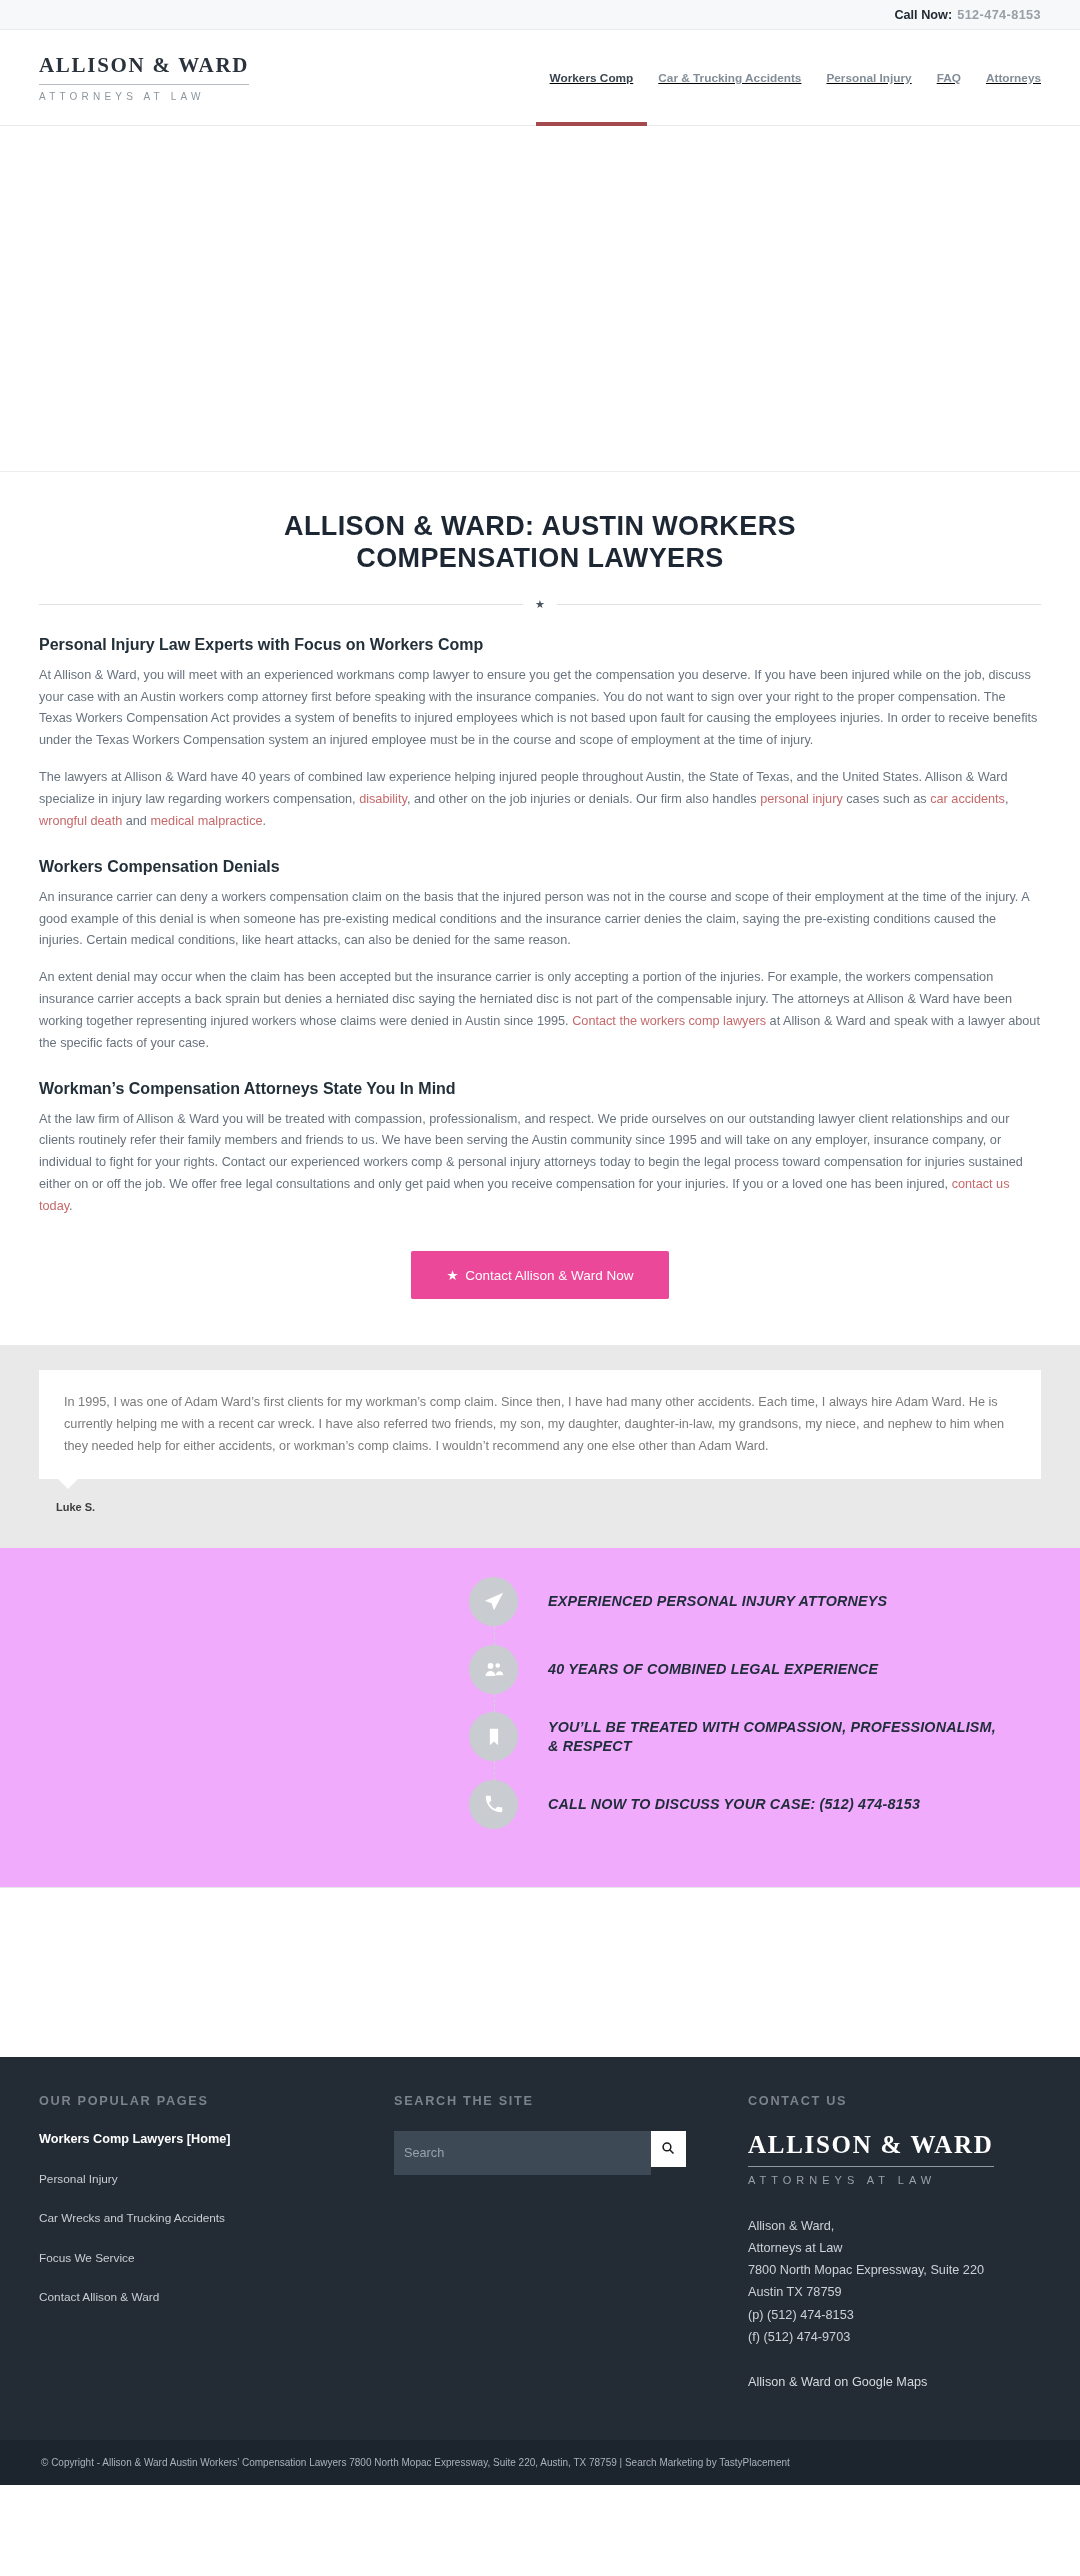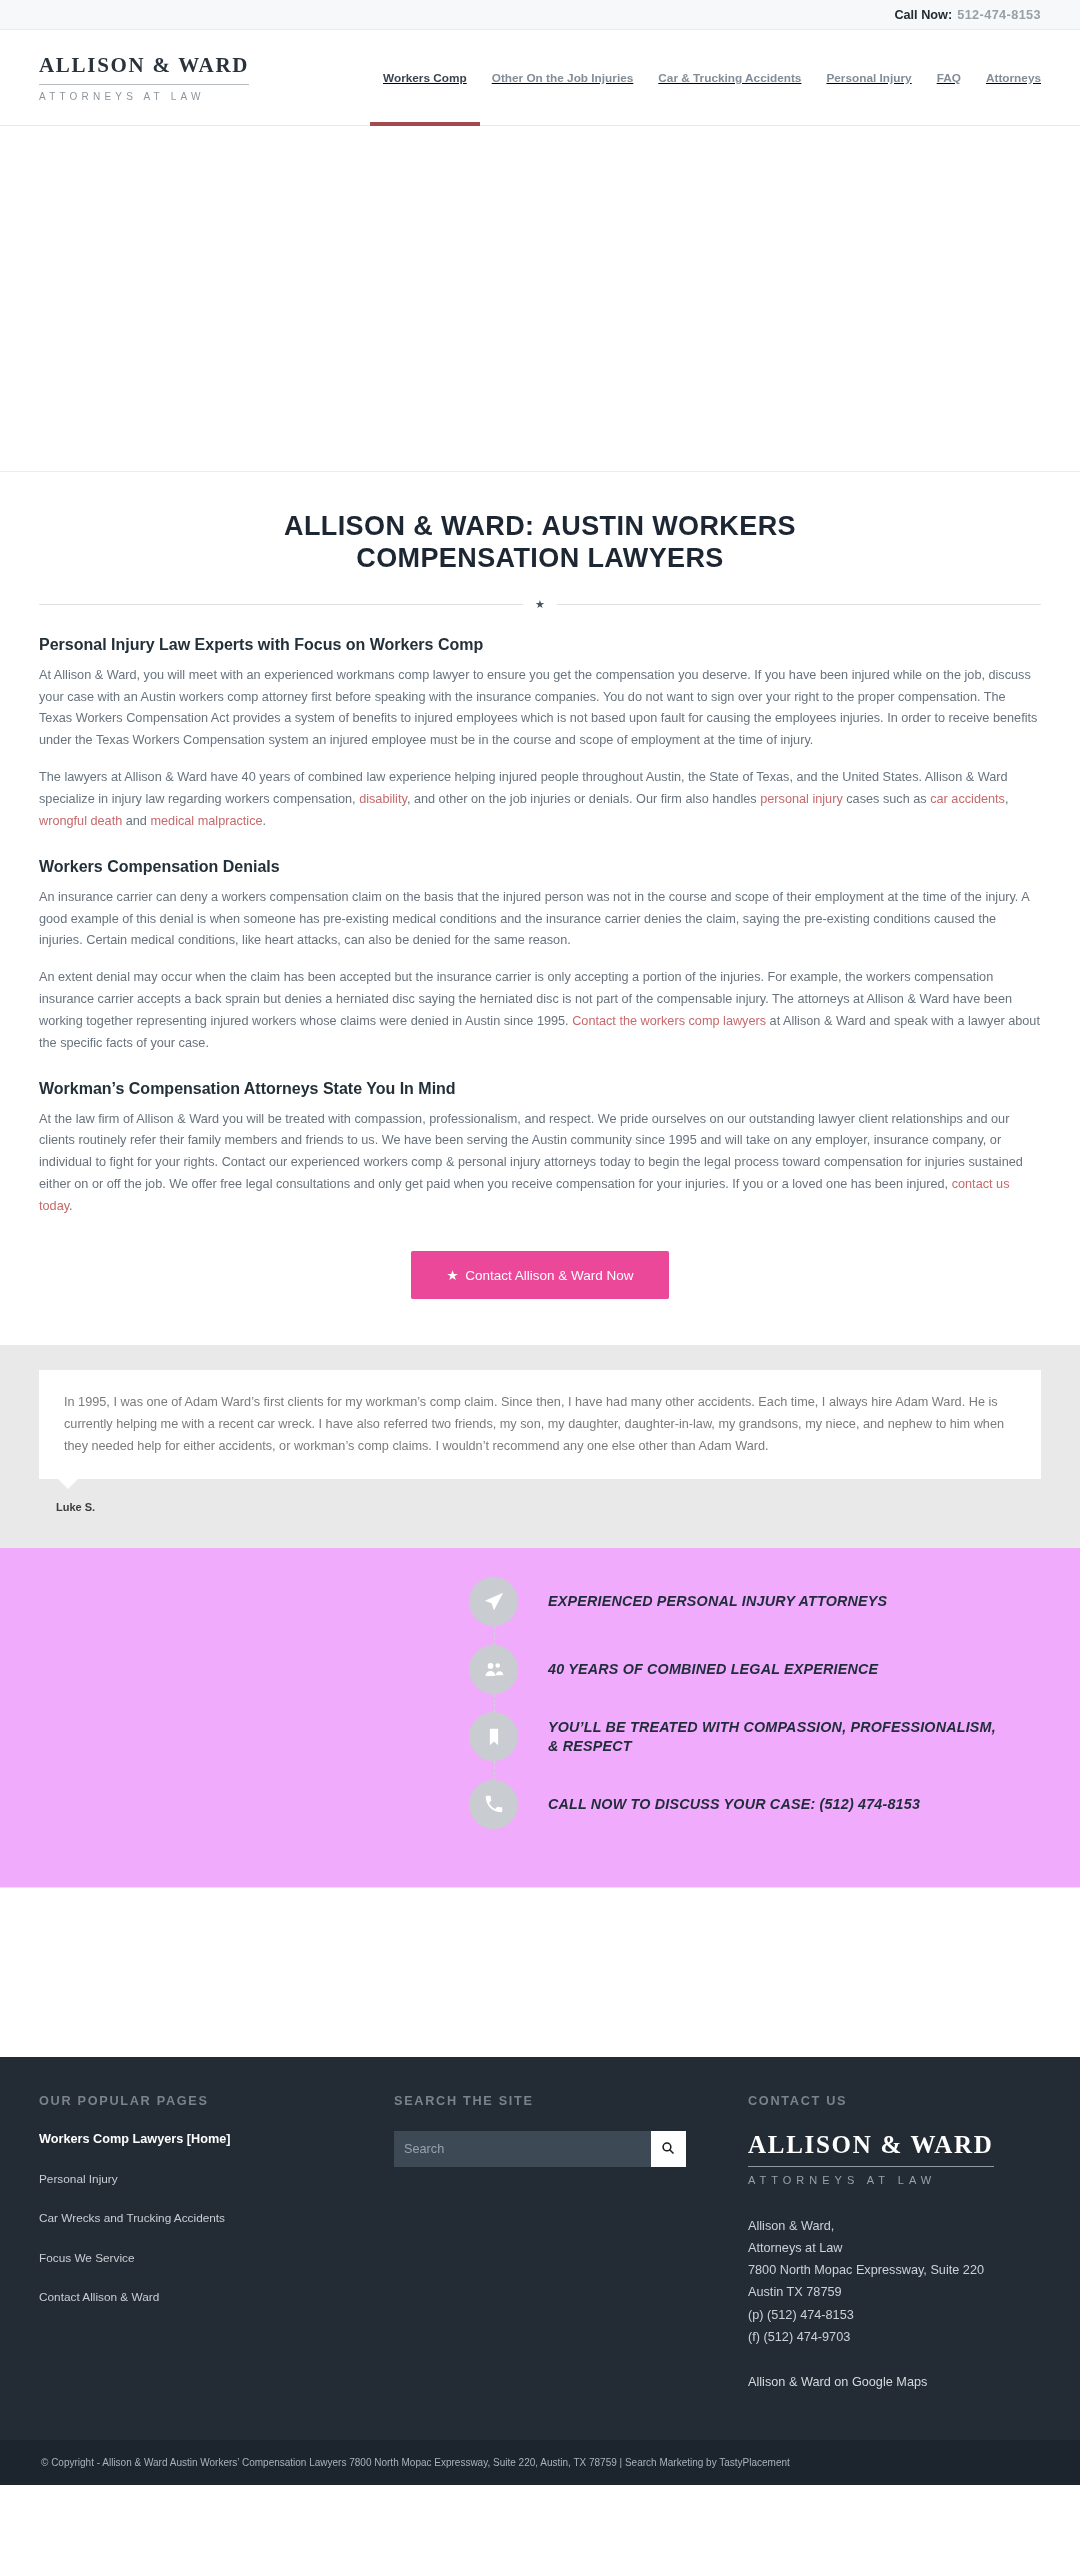--- a/index.html
+++ b/index.html
@@ -76,21 +76,21 @@
   
   .footer { background:#232b35; padding:37px 39px 51px; display:flex; }
   .footer h3 { font-size:12.7px; font-weight:bold; letter-spacing:1.7px; color:#7a828c; margin-bottom:23.6px; }
   .fcol-popular { width:355px; }
   .fcol-search  { width:354px; }
   .fcol-contact { flex:1; }
   .footer-links { list-style:none; }
   .footer-links li { margin-bottom:24.5px; }
   .footer-links a { text-decoration:none; font-size:11.8px; color:#c9ced3; }
   .footer-links li.home a { font-size:12.7px; font-weight:bold; color:#ffffff; }
-  .search-form { display:flex; width:292px; height:36px; }
+  .search-form { display:flex; width:292px; height:44px; }
   .search-input { flex:1; background:#3d4a55; border:none; outline:none; padding:0 10px;
                   font-family:"Liberation Sans", sans-serif; font-size:12.7px; color:#cfd6dc; }
   .search-input::placeholder { color:#98a2ab; }
   .search-button { width:35px; height:36px; background:#ffffff; border:none; cursor:pointer;
                    display:flex; align-items:center; justify-content:center; }
   .footer-logo-name { font-family:"Liberation Serif", serif; font-weight:bold; font-size:25px;
                       letter-spacing:1.7px; color:#ffffff; display:inline-block;
                       border-bottom:0.8px solid #8f98a0; padding-bottom:6.8px; }
   .footer-logo-tagline { margin-top:6.8px; font-size:11px; letter-spacing:5px; color:#99a1a9; }
   .footer-address { margin-top:29px; font-size:12.7px; line-height:1.75; color:#ccd2d7; }
@@ -106,21 +106,20 @@
   <span class="call-phone">512-474-8153</span>
 </div>
 
 <div class="header">
   <div>
     <div class="logo-name">ALLISON &amp; WARD</div>
     <div class="logo-tagline">ATTORNEYS AT LAW</div>
   </div>
   <ul class="nav">
     <li class="active"><a href="#">Workers Comp</a></li>
-    <li><a href="#">Other On the Job Injuries</a></li>
     <li><a href="#">Car &amp; Trucking Accidents</a></li>
     <li><a href="#">Personal Injury</a></li>
     <li><a href="#">FAQ</a></li>
     <li><a href="#">Attorneys</a></li>
   </ul>
 </div>
 
 <div class="hero"></div>
 
 <div class="content">

